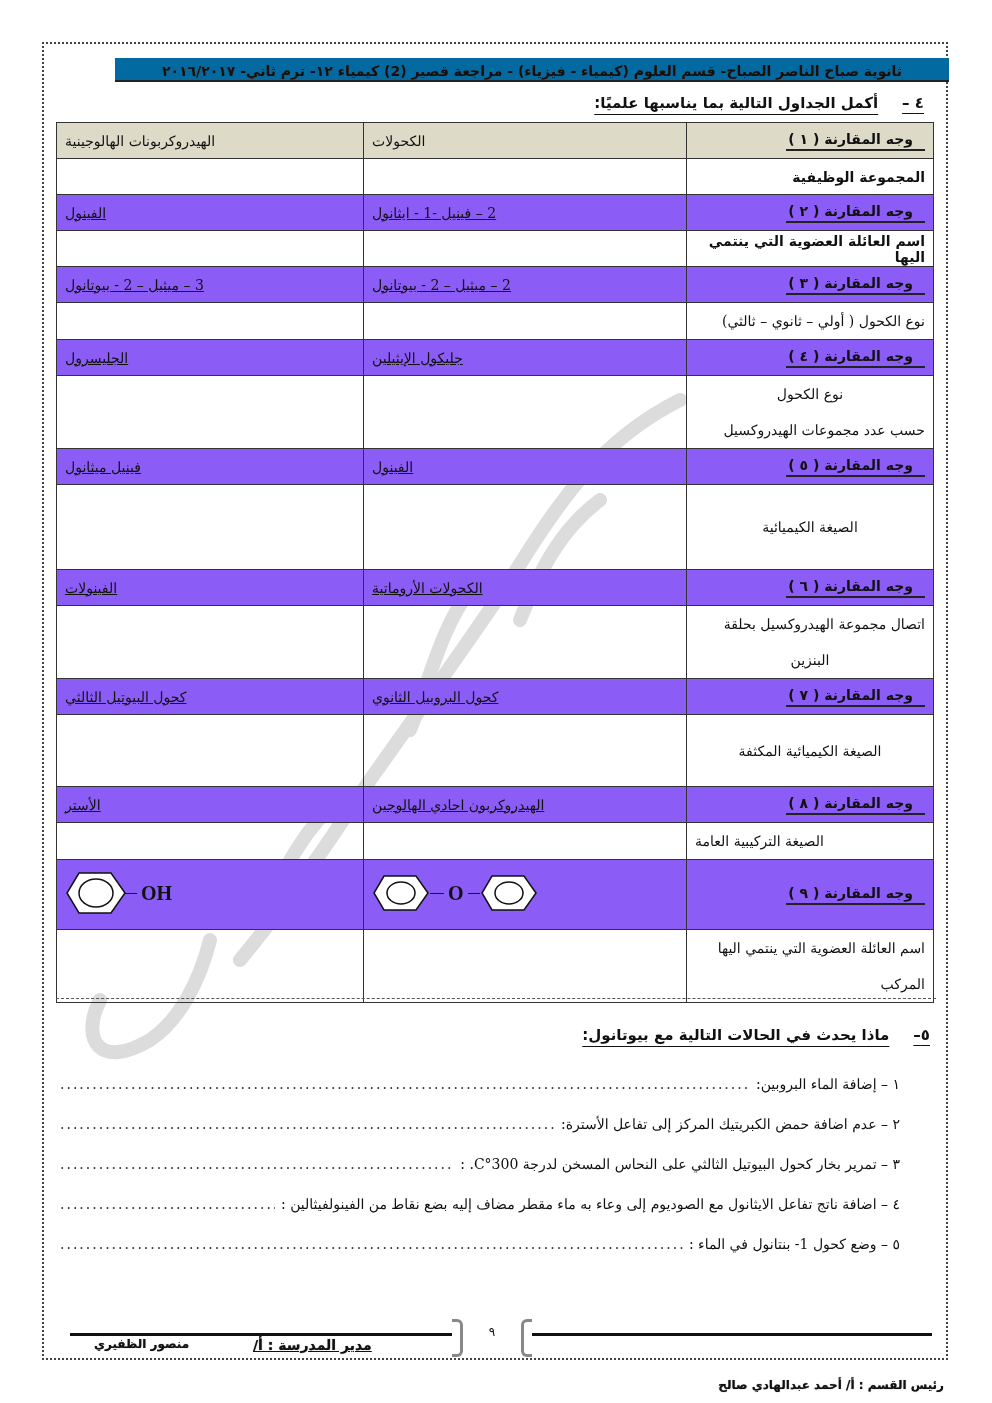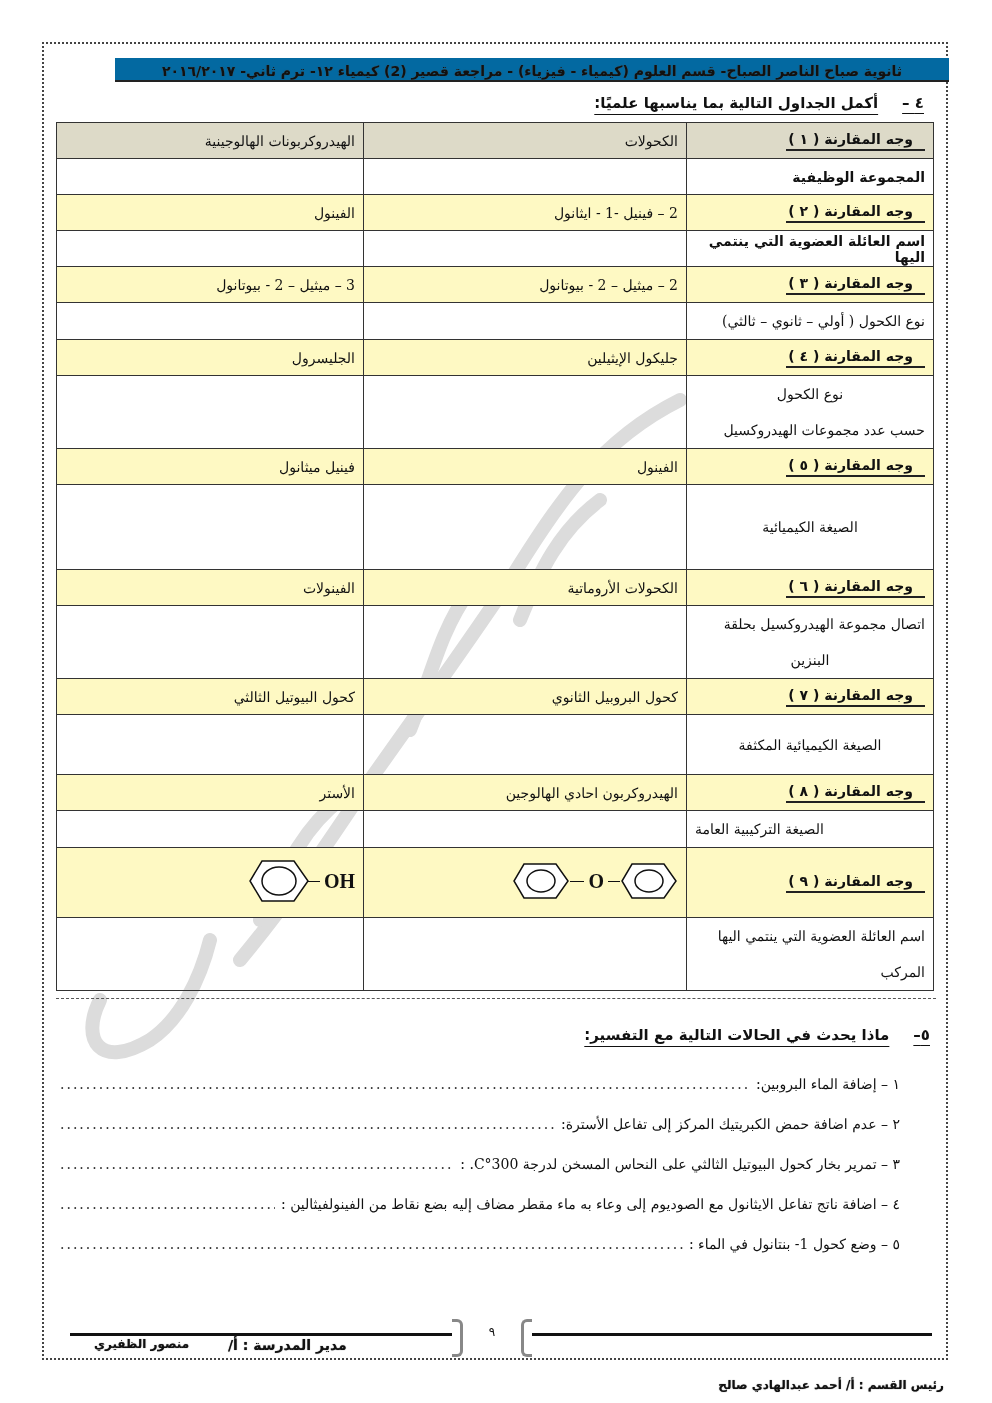--- a/index.html
+++ b/index.html
@@ -13,25 +13,25 @@
               text-align: center; line-height: 26px; color: #111; letter-spacing: 0.2px;
               text-shadow: 0 0 1px #555; margin-left: 35px; }
     .section-heading { position: absolute; font-family: "DejaVu Sans", sans-serif;
                        font-weight: bold; font-size: 15px; display: flex; gap: 24px; align-items: baseline; }
     .section-heading .num { text-decoration: underline; text-underline-offset: 5px; }
     .section-heading .title { text-decoration: underline; text-underline-offset: 6px; }
     #sec4 { right: 68px; top: 94px; }
     #sec5 { right: 62px; top: 1026px; }
     table.cmp { position: absolute; left: 56px; top: 122px; width: 878px; border-collapse: collapse;
                 table-layout: fixed; }
-    table.cmp td { border: 1.5px solid #333; font-size: 14px; text-align: right; padding: 0 8px;
+    table.cmp td { border: 1.5px solid #333; font-size: 14px; text-align: left; padding: 0 8px;
                    vertical-align: middle; }
     table.cmp td.c-label { width: 230px; text-align: right; }
     table.cmp td.c-mid { width: 306px; }
-    table.cmp tr.shaded td { background: #fef9c3; }
+    table.cmp tr.shaded td { background: #8b5cf6; text-decoration: underline; }
     table.cmp tr.first td { background: #dddac8; }
     .head-label { font-family: "DejaVu Sans", sans-serif; font-weight: bold; font-size: 14px;
                   display: inline-block; border-bottom: 2px solid #222; padding: 0 12px 2px 2px; }
     .bold-label { font-family: "DejaVu Sans", sans-serif; font-weight: bold; font-size: 14px; }
     .plain-label { font-size: 14px; line-height: 36px; }
     .chem { display: inline-flex; align-items: center; gap: 4px; }
     .chem .grp { font-family: "Liberation Serif", serif; font-weight: bold; font-size: 20px; }
     .divider { position: absolute; left: 56px; top: 998px; width: 880px; border-top: 1.5px dashed #555; }
     .q-list { position: absolute; right: 92px; top: 1064px; width: 840px; list-style: none;
               margin: 0; padding: 0; }
@@ -42,22 +42,22 @@
     .page-num-box { position: absolute; left: 452px; top: 1320px; width: 80px; height: 36px; background: #fff;
                     display: flex; justify-content: space-between; align-items: center; }
     .page-num-box .br { width: 8px; height: 32px; border: 3px solid #888; }
     .page-num-box .br.l { border-right: none; border-radius: 6px 0 0 6px; }
     .page-num-box .br.r { border-left: none; border-radius: 0 6px 6px 0; }
     .page-num-box .n { font-family: "DejaVu Sans", sans-serif; font-size: 12px; margin-top: -12px; }
     .footer-text { position: absolute; top: 1337px; font-family: "DejaVu Sans", sans-serif; font-weight: bold;
                    font-size: 12px; color: #111; text-shadow: 0 0 1px #666; }
     #footer-right { right: 48px; margin-top: 41px; }
     #footer-left { left: 94px; }
-    .footer-left-title { position: absolute; left: 228px; top: 1337px; font-family: "DejaVu Sans", sans-serif;
-                   font-weight: bold; font-size: 14px; text-shadow: 0 0 1px #666; }
+    .footer-left-title { position: absolute; left: 253px; top: 1337px; font-family: "DejaVu Sans", sans-serif;
+                   font-weight: bold; font-size: 14px; text-shadow: 0 0 1px #666; text-decoration: underline; }
     .watermark { position: absolute; left: 40px; top: 380px; width: 900px; height: 700px; pointer-events: none; }
   </style>
 </head>
 <body>
 
 <div class="page-border"></div>
 
 <svg class="watermark" viewBox="0 0 900 700">
   <g fill="none" stroke="#dcdcdc" stroke-width="14" stroke-linecap="round">
     <path d="M640 20 C 560 60, 520 120, 470 200 C 430 260, 380 330, 330 400 C 290 460, 250 520, 200 580"></path>
@@ -148,21 +148,21 @@
     </td>
     <td class="c-mid"></td>
     <td></td>
   </tr>
 
   <tr class="shaded" style="height:36px">
     <td class="c-label"><span class="head-label">وجه المقارنة ( ٧ )</span></td>
     <td class="c-mid">كحول البروبيل الثانوي</td>
     <td>كحول البيوتيل الثالثي</td>
   </tr>
-  <tr style="height:60px">
+  <tr style="height:72px">
     <td class="c-label" style="text-align:center"><span class="plain-label">الصيغة الكيميائية المكثفة</span></td>
     <td class="c-mid"></td>
     <td></td>
   </tr>
 
   <tr class="shaded" style="height:36px">
     <td class="c-label"><span class="head-label">وجه المقارنة ( ٨ )</span></td>
     <td class="c-mid">الهيدروكربون احادي الهالوجين</td>
     <td>الأستر</td>
   </tr>
@@ -208,21 +208,21 @@
     <td class="c-mid"></td>
     <td></td>
   </tr>
 </tbody>
   </table>
 
 <div class="divider"></div>
 
 <div class="section-heading" id="sec5">
   <span class="num">٥–</span>
-  <span class="title">ماذا يحدث في الحالات التالية مع التفسير:</span>
+  <span class="title">ماذا يحدث في الحالات التالية مع بيوتانول:</span>
 </div>
 
 <ul class="q-list">
   <li>
     <span class="text">١ – إضافة الماء البروبين: </span>
     <span class="dots">............................................................................................................................</span>
   </li>
   <li>
     <span class="text">٢ – عدم اضافة حمض الكبريتيك المركز إلى تفاعل الأسترة: </span>
     <span class="dots">............................................................................................................................</span>

